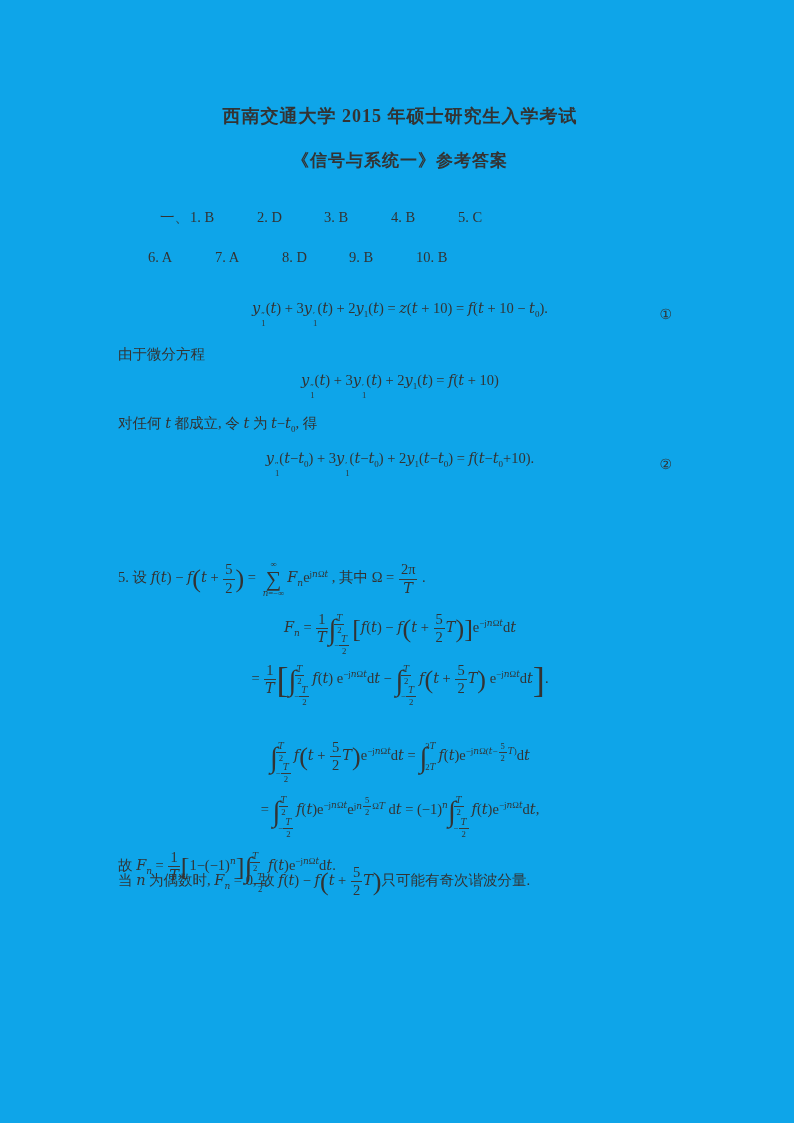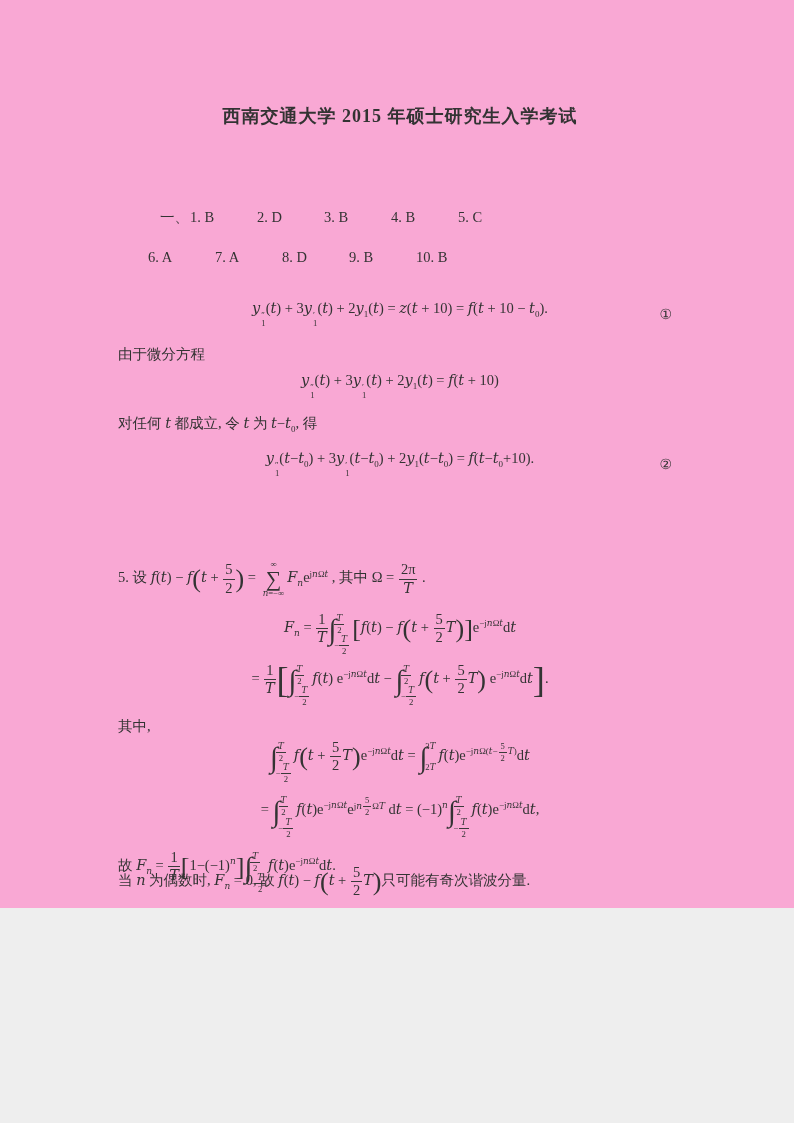--- a/index.html
+++ b/index.html
@@ -1,19 +1,19 @@
 <!DOCTYPE html>
 <html><head>
 <meta charset="utf-8">
 <style>
   html,body{margin:0;padding:0;background:#eee;}
   .page{
     position:relative;
-    width:794px;height:908px;
-    background:#f9a8d4;
+    width:794px;height:1123px;
+    background:#0ea5e9;
     font-family:"Liberation Serif","DejaVu Serif",serif;
     color:#333;
     overflow:hidden;
   }
   .blk{position:absolute;left:118px;width:564px;}
   .title{top:104px;text-align:center;font-size:18px;font-weight:bold;letter-spacing:1px;}
   .subtitle{top:149px;text-align:center;font-size:17px;font-weight:bold;letter-spacing:1px;}
   .ansrow{font-size:14.5px;}
   .r1{top:208px;margin-left:42px;}
   .r2{top:233px;padding-left:30px;margin-top:16px;}
@@ -42,20 +42,21 @@
   .bp{font-size:1.8em;line-height:0;vertical-align:middle;}
   .bpl{font-size:2.5em;line-height:0;vertical-align:middle;}
   .bm{font-size:1.35em;line-height:0;vertical-align:middle;}
 </style>
 </head>
 <body>
 
 <div class="page">
 
   <div class="blk title">西南交通大学 2015 年硕士研究生入学考试</div>
+  <div class="blk subtitle">《信号与系统一》参考答案</div>
 
   <div class="blk ansrow r1">
     <span class="pfx">一、</span><span class="ai">1. B</span><span class="ai">2. D</span><span class="ai">3. B</span><span class="ai">4. B</span><span class="ai last">5. C</span>
   </div>
   <div class="blk ansrow r2">
     <span class="ai">6. A</span><span class="ai">7. A</span><span class="ai">8. D</span><span class="ai">9. B</span><span class="ai last">10. B</span>
   </div>
 
 
   <div class="blk eqrow" style="top:300px">
@@ -110,21 +111,20 @@
   <div class="blk eqrow" style="top:663px">
     <span>= <span class="fr"><span class="n">1</span><span class="d"><i>T</i></span></span><span class="bpl">[</span><span class="ig">∫</span><span class="ilim">
           <span><span class="fr"><span class="n"><i>T</i></span><span class="d">2</span></span></span>
           <span>−<span class="fr"><span class="n"><i>T</i></span><span class="d">2</span></span></span>
         </span><i>f</i>(<i>t</i>) e<sup class="ex">−j<i>n</i>Ω<i>t</i></sup>d<i>t</i> − <span class="ig">∫</span><span class="ilim">
           <span><span class="fr"><span class="n"><i>T</i></span><span class="d">2</span></span></span>
           <span>−<span class="fr"><span class="n"><i>T</i></span><span class="d">2</span></span></span>
         </span><i>f</i><span class="bp">(</span><i>t</i> + <span class="fr"><span class="n">5</span><span class="d">2</span></span><i>T</i><span class="bp">)</span> e<sup class="ex">−j<i>n</i>Ω<i>t</i></sup>d<i>t</i><span class="bpl">]</span>.</span>
   </div>
 
-  <div class="blk para" style="top:716px">其中,</div>
 
   <div class="blk eqrow" style="top:740px">
     <span><span class="ig">∫</span><span class="ilim">
           <span><span class="fr"><span class="n"><i>T</i></span><span class="d">2</span></span></span>
           <span>−<span class="fr"><span class="n"><i>T</i></span><span class="d">2</span></span></span>
         </span><i>f</i><span class="bp">(</span><i>t</i> + <span class="fr"><span class="n">5</span><span class="d">2</span></span><i>T</i><span class="bp">)</span>e<sup class="ex">−j<i>n</i>Ω<i>t</i></sup>d<i>t</i> = <span class="ig">∫</span><span class="ilim">
           <span>3<i>T</i></span>
           <span>2<i>T</i></span>
         </span><i>f</i>(<i>t</i>)e<sup class="ex">−j<i>n</i>Ω(<i>t</i>−<span class="fr"><span class="n">5</span><span class="d">2</span></span><i>T</i>)</sup>d<i>t</i></span>
   </div>

